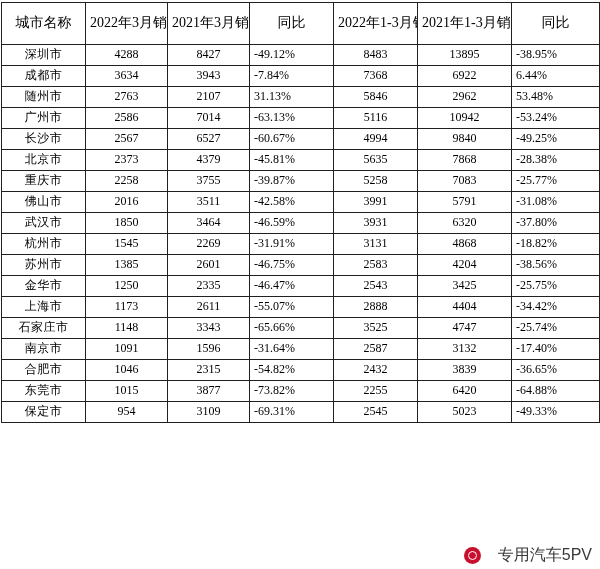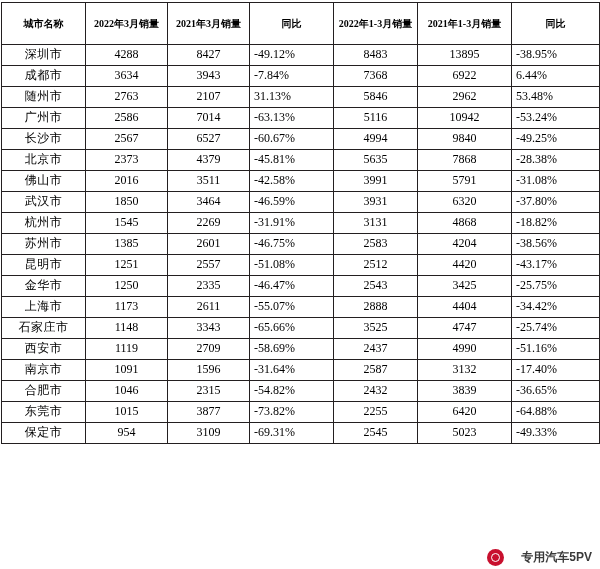--- a/index.html
+++ b/index.html
@@ -31,25 +31,25 @@
     border: 1px solid #231f20;
     font-size: 12px;
     line-height: 1.15;
     padding: 2px 4px;
     height: 21px;
     box-sizing: border-box;
     overflow: hidden;
     white-space: nowrap;
   }
   table.data-table th {
-    font-weight: bold;
+    font-weight: normal;
     text-align: center;
     vertical-align: middle;
     height: 42px;
-    font-size: 10px;
+    font-size: 14px;
   }
   col.c0 { width: 84px; }
   col.c1 { width: 82px; }
   col.c2 { width: 82px; }
   col.c3 { width: 84px; }
   col.c4 { width: 84px; }
   col.c5 { width: 94px; }
   col.c6 { width: 88px; }
 
   td.city {
@@ -69,23 +69,22 @@
     letter-spacing: 0px;
   }
   .watermark {
     position: absolute;
     right: 8px;
     bottom: 5px;
     display: flex;
     align-items: center;
     gap: 17px;
     font-family: "Liberation Sans", sans-serif;
-    font-size: 12px;
+    font-size: 16px;
     color: #3a3a3a;
-    font-weight: bold;
   }
   .wm-logo {
     width: 17px;
     height: 17px;
     border-radius: 50%;
     background: #c8102e;
     position: relative;
     display: inline-block;
   }
   .wm-logo::after {
@@ -178,20 +177,29 @@
         <tr>
           <td class="city">北京市</td>
           <td class="num">2373</td>
           <td class="num">4379</td>
           <td class="pct">-45.81%</td>
           <td class="num">5635</td>
           <td class="num">7868</td>
           <td class="pct">-28.38%</td>
         </tr>
         <tr>
+          <td class="city">重庆市</td>
+          <td class="num">2258</td>
+          <td class="num">3755</td>
+          <td class="pct">-39.87%</td>
+          <td class="num">5258</td>
+          <td class="num">7083</td>
+          <td class="pct">-25.77%</td>
+        </tr>
+        <tr>
           <td class="city">佛山市</td>
           <td class="num">2016</td>
           <td class="num">3511</td>
           <td class="pct">-42.58%</td>
           <td class="num">3991</td>
           <td class="num">5791</td>
           <td class="pct">-31.08%</td>
         </tr>
         <tr>
           <td class="city">武汉市</td>
@@ -214,29 +222,20 @@
         <tr>
           <td class="city">苏州市</td>
           <td class="num">1385</td>
           <td class="num">2601</td>
           <td class="pct">-46.75%</td>
           <td class="num">2583</td>
           <td class="num">4204</td>
           <td class="pct">-38.56%</td>
         </tr>
         <tr>
-          <td class="city">昆明市</td>
-          <td class="num">1251</td>
-          <td class="num">2557</td>
-          <td class="pct">-51.08%</td>
-          <td class="num">2512</td>
-          <td class="num">4420</td>
-          <td class="pct">-43.17%</td>
-        </tr>
-        <tr>
           <td class="city">金华市</td>
           <td class="num">1250</td>
           <td class="num">2335</td>
           <td class="pct">-46.47%</td>
           <td class="num">2543</td>
           <td class="num">3425</td>
           <td class="pct">-25.75%</td>
         </tr>
         <tr>
           <td class="city">上海市</td>
@@ -250,29 +249,20 @@
         <tr>
           <td class="city">石家庄市</td>
           <td class="num">1148</td>
           <td class="num">3343</td>
           <td class="pct">-65.66%</td>
           <td class="num">3525</td>
           <td class="num">4747</td>
           <td class="pct">-25.74%</td>
         </tr>
         <tr>
-          <td class="city">西安市</td>
-          <td class="num">1119</td>
-          <td class="num">2709</td>
-          <td class="pct">-58.69%</td>
-          <td class="num">2437</td>
-          <td class="num">4990</td>
-          <td class="pct">-51.16%</td>
-        </tr>
-        <tr>
           <td class="city">南京市</td>
           <td class="num">1091</td>
           <td class="num">1596</td>
           <td class="pct">-31.64%</td>
           <td class="num">2587</td>
           <td class="num">3132</td>
           <td class="pct">-17.40%</td>
         </tr>
         <tr>
           <td class="city">合肥市</td>

